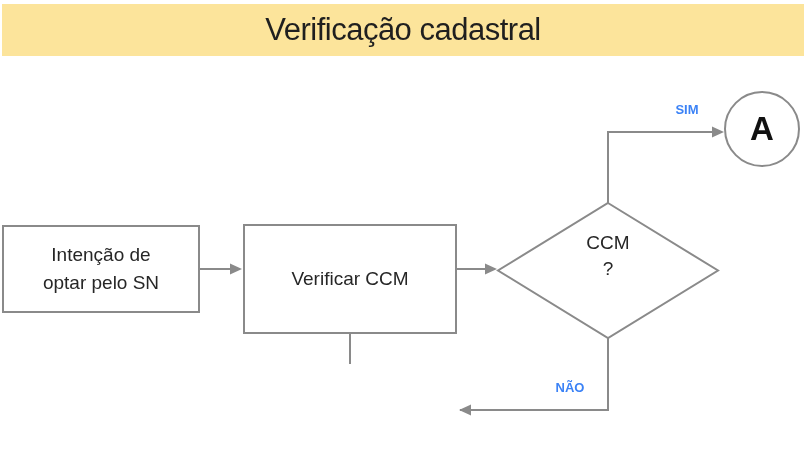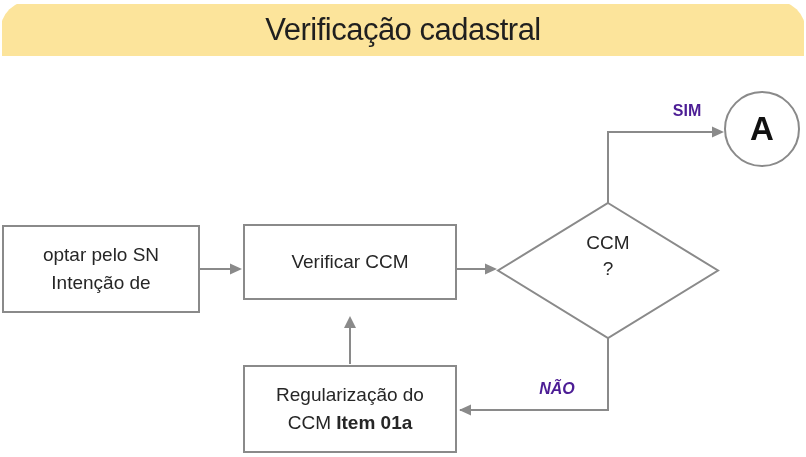--- a/index.html
+++ b/index.html
@@ -11,21 +11,20 @@
   }
   * { margin: 0; padding: 0; box-sizing: border-box; }
   html, body { background: #FFFFFF; }
   .canvas {
     position: relative;
     width: 806px;
     height: 457px;
     background: #FFFFFF;
     font-family: "Liberation Sans", sans-serif;
     overflow: hidden;
-    border-radius: 32px;
   }
   .header {
     position: absolute;
     left: 2px; top: 4px;
     width: 802px; height: 52px;
     background: var(--header-bg);
     display: flex;
     align-items: center;
     justify-content: center;
   }
@@ -60,21 +59,21 @@
     display: flex;
     flex-direction: column;
     align-items: center;
     justify-content: center;
     text-align: center;
     font-size: 19px;
     line-height: 28px;
     color: var(--text-color);
   }
   #box-intencao     { left: 2px;   top: 225px; width: 198px; height: 88px; }
-  #box-verificar    { left: 243px; top: 224px; width: 214px; height: 76px; }
+  #box-verificar    { left: 243px; top: 224px; width: 214px; height: 110px; }
   #box-regularizacao{ left: 243px; top: 365px; width: 214px; height: 88px; }
   .bold { font-weight: 700; }
   .diamond-label {
     position: absolute;
     left: 548px; top: 230px;
     width: 120px;
     text-align: center;
     font-size: 19px;
     line-height: 26px;
     color: var(--text-color);
@@ -87,26 +86,26 @@
     align-items: center;
     justify-content: center;
     font-size: 33px;
     font-weight: 700;
     color: #111111;
   }
   .edge-label {
     position: absolute;
     width: 60px;
     text-align: center;
-    font-size: 16px;
+    font-size: 13px;
     font-weight: 700;
-    color: #4c1d95;
+    color: #3b82f6;
   }
   #label-sim { left: 657px; top: 102px; }
-  #label-nao { left: 527px; top: 380px; font-style: italic; }
+  #label-nao { left: 540px; top: 380px; }
 </style>
 </head>
 <body>
 
 <div class="canvas">
 
   <div class="header">
     <span class="title">Verificação cadastral</span>
   </div>
 
@@ -126,32 +125,28 @@
 
     <line class="conn" x1="350" y1="364" x2="350" y2="327"></line>
     <polygon class="head" points="344,328 350,316 356,328"></polygon>
 
     <polygon class="shape" points="608,203 718,270.5 608,338 498,270.5"></polygon>
 
     <circle class="shape" cx="762" cy="129" r="37"></circle>
   </svg>
 
   <div class="box" id="box-intencao">
+    <div>Intenção de</div>
     <div>optar pelo SN</div>
-    <div>Intenção de</div>
   </div>
 
   <div class="box" id="box-verificar">
     <div>Verificar CCM</div>
   </div>
 
-  <div class="box" id="box-regularizacao">
-    <div>Regularização do</div>
-    <div><span>CCM </span><span class="bold">Item 01a</span></div>
-  </div>
 
   <div class="diamond-label">
     <div>CCM</div>
     <div>?</div>
   </div>
 
   <div class="circle-label">A</div>
 
   <div class="edge-label" id="label-sim">SIM</div>
   <div class="edge-label" id="label-nao">NÃO</div>

